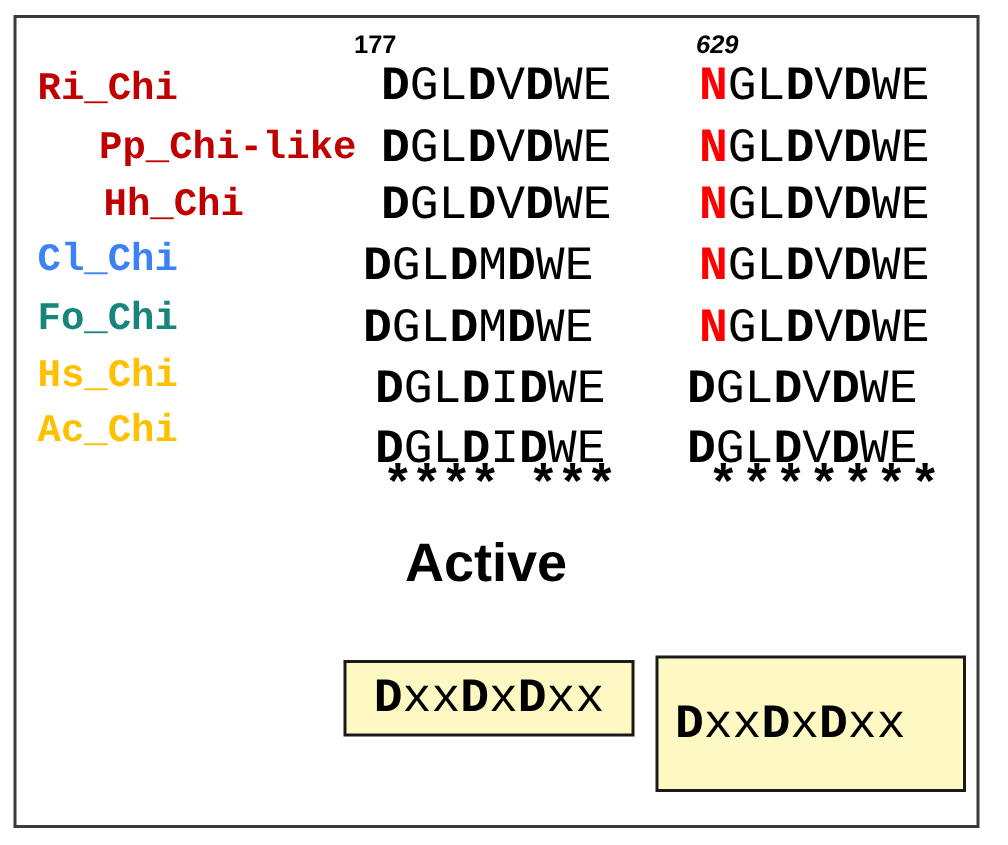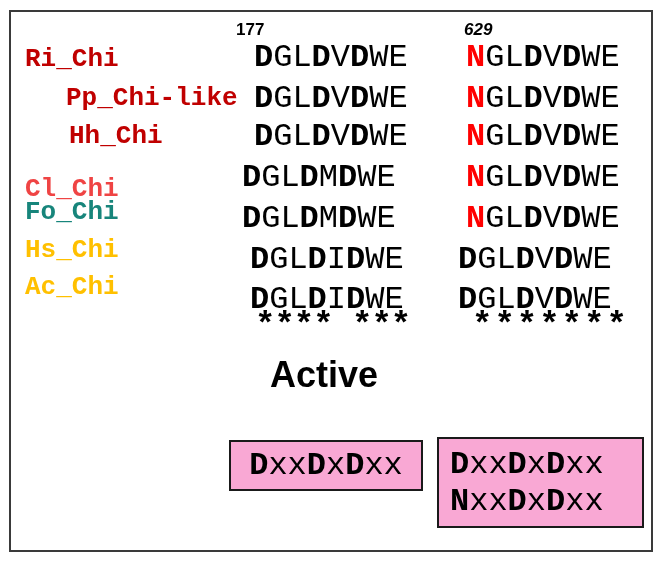--- a/index.html
+++ b/index.html
@@ -30,21 +30,21 @@
     line-height:1;white-space:pre;
   }
   .stars.left{letter-spacing:-1px;}
   .stars.right{letter-spacing:2px;}
   .heading{
     position:absolute;left:224px;top:356px;width:200px;
     text-align:center;font-family:"Liberation Sans","DejaVu Sans",sans-serif;
     font-weight:bold;font-size:36px;line-height:38px;color:#000;
   }
   .motif-box{
-    position:absolute;border:2px solid #1a1a1a;background:#f9a8d4;
+    position:absolute;border:2px solid #1a1a1a;background:#fef9c3;
     display:flex;flex-direction:column;justify-content:center;
   }
   .motif-box.box1{left:229px;top:440px;width:190px;height:47px;align-items:center;}
   .motif-box.box2{left:437px;top:437px;width:192px;height:87px;padding-left:11px;align-items:flex-start;}
   .motif-line{font-size:32px;line-height:37px;color:#000;white-space:pre;}
   .motif-line .b{font-weight:bold;}
 </style>
 </head>
 <body>
 
@@ -57,21 +57,21 @@
   <div>
       <div class="row-label" style="left: 25px; top: 46px; color: rgb(192, 0, 0);">Ri_Chi</div>
       <span class="seq left" style="left: 254px; top: 42px;"><span class="b">D</span><span>G</span><span>L</span><span class="b">D</span><span>V</span><span class="b">D</span><span>W</span><span>E</span></span>
       <span class="seq right" style="left: 466px; top: 42px;"><span class="b" style="color: rgb(255, 0, 0);">N</span><span>G</span><span>L</span><span class="b">D</span><span>V</span><span class="b">D</span><span>W</span><span>E</span></span>
       <div class="row-label" style="left: 25px; top: 85px; color: rgb(192, 0, 0); margin-left: 41px;">Pp_Chi-like</div>
       <span class="seq left" style="left: 254px; top: 83px;"><span class="b">D</span><span>G</span><span>L</span><span class="b">D</span><span>V</span><span class="b">D</span><span>W</span><span>E</span></span>
       <span class="seq right" style="left: 466px; top: 83px;"><span class="b" style="color: rgb(255, 0, 0);">N</span><span>G</span><span>L</span><span class="b">D</span><span>V</span><span class="b">D</span><span>W</span><span>E</span></span>
       <div class="row-label" style="left: 25px; top: 123px; color: rgb(192, 0, 0); margin-left: 44px;">Hh_Chi</div>
       <span class="seq left" style="left: 254px; top: 121px;"><span class="b">D</span><span>G</span><span>L</span><span class="b">D</span><span>V</span><span class="b">D</span><span>W</span><span>E</span></span>
       <span class="seq right" style="left: 466px; top: 121px;"><span class="b" style="color: rgb(255, 0, 0);">N</span><span>G</span><span>L</span><span class="b">D</span><span>V</span><span class="b">D</span><span>W</span><span>E</span></span>
-      <div class="row-label" style="left: 25px; top: 176px; color: #ef4444;">Cl_Chi</div>
+      <div class="row-label" style="left: 25px; top: 160px; color: #3b82f6;">Cl_Chi</div>
       <span class="seq left" style="left: 242px; top: 162px;"><span class="b">D</span><span>G</span><span>L</span><span class="b">D</span><span>M</span><span class="b">D</span><span>W</span><span>E</span></span>
       <span class="seq right" style="left: 466px; top: 162px;"><span class="b" style="color: rgb(255, 0, 0);">N</span><span>G</span><span>L</span><span class="b">D</span><span>V</span><span class="b">D</span><span>W</span><span>E</span></span>
       <div class="row-label" style="left: 25px; top: 199px; color: rgb(23, 133, 123);">Fo_Chi</div>
       <span class="seq left" style="left: 242px; top: 203px;"><span class="b">D</span><span>G</span><span>L</span><span class="b">D</span><span>M</span><span class="b">D</span><span>W</span><span>E</span></span>
       <span class="seq right" style="left: 466px; top: 203px;"><span class="b" style="color: rgb(255, 0, 0);">N</span><span>G</span><span>L</span><span class="b">D</span><span>V</span><span class="b">D</span><span>W</span><span>E</span></span>
       <div class="row-label" style="left: 25px; top: 237px; color: rgb(255, 192, 0);">Hs_Chi</div>
       <span class="seq left" style="left: 250px; top: 244px;"><span class="b">D</span><span>G</span><span>L</span><span class="b">D</span><span>I</span><span class="b">D</span><span>W</span><span>E</span></span>
       <span class="seq right" style="left: 458px; top: 244px;"><span class="b">D</span><span>G</span><span>L</span><span class="b">D</span><span>V</span><span class="b">D</span><span>W</span><span>E</span></span>
       <div class="row-label" style="left: 25px; top: 274px; color: rgb(255, 192, 0);">Ac_Chi</div>
       <span class="seq left" style="left: 250px; top: 284px;"><span class="b">D</span><span>G</span><span>L</span><span class="b">D</span><span>I</span><span class="b">D</span><span>W</span><span>E</span></span>
@@ -83,15 +83,14 @@
 
   <div class="heading">
     <div>Active</div>
   </div>
 
   <div class="motif-box box1">
       <div class="motif-line"><span class="b">D</span><span>x</span><span>x</span><span class="b">D</span><span>x</span><span class="b">D</span><span>x</span><span>x</span></div>
     </div>
   <div class="motif-box box2">
       <div class="motif-line"><span class="b">D</span><span>x</span><span>x</span><span class="b">D</span><span>x</span><span class="b">D</span><span>x</span><span>x</span></div>
-      <div class="motif-line"><span class="b">N</span><span>x</span><span>x</span><span class="b">D</span><span>x</span><span class="b">D</span><span>x</span><span>x</span></div>
     </div>
 </div>
 
 </body></html>

